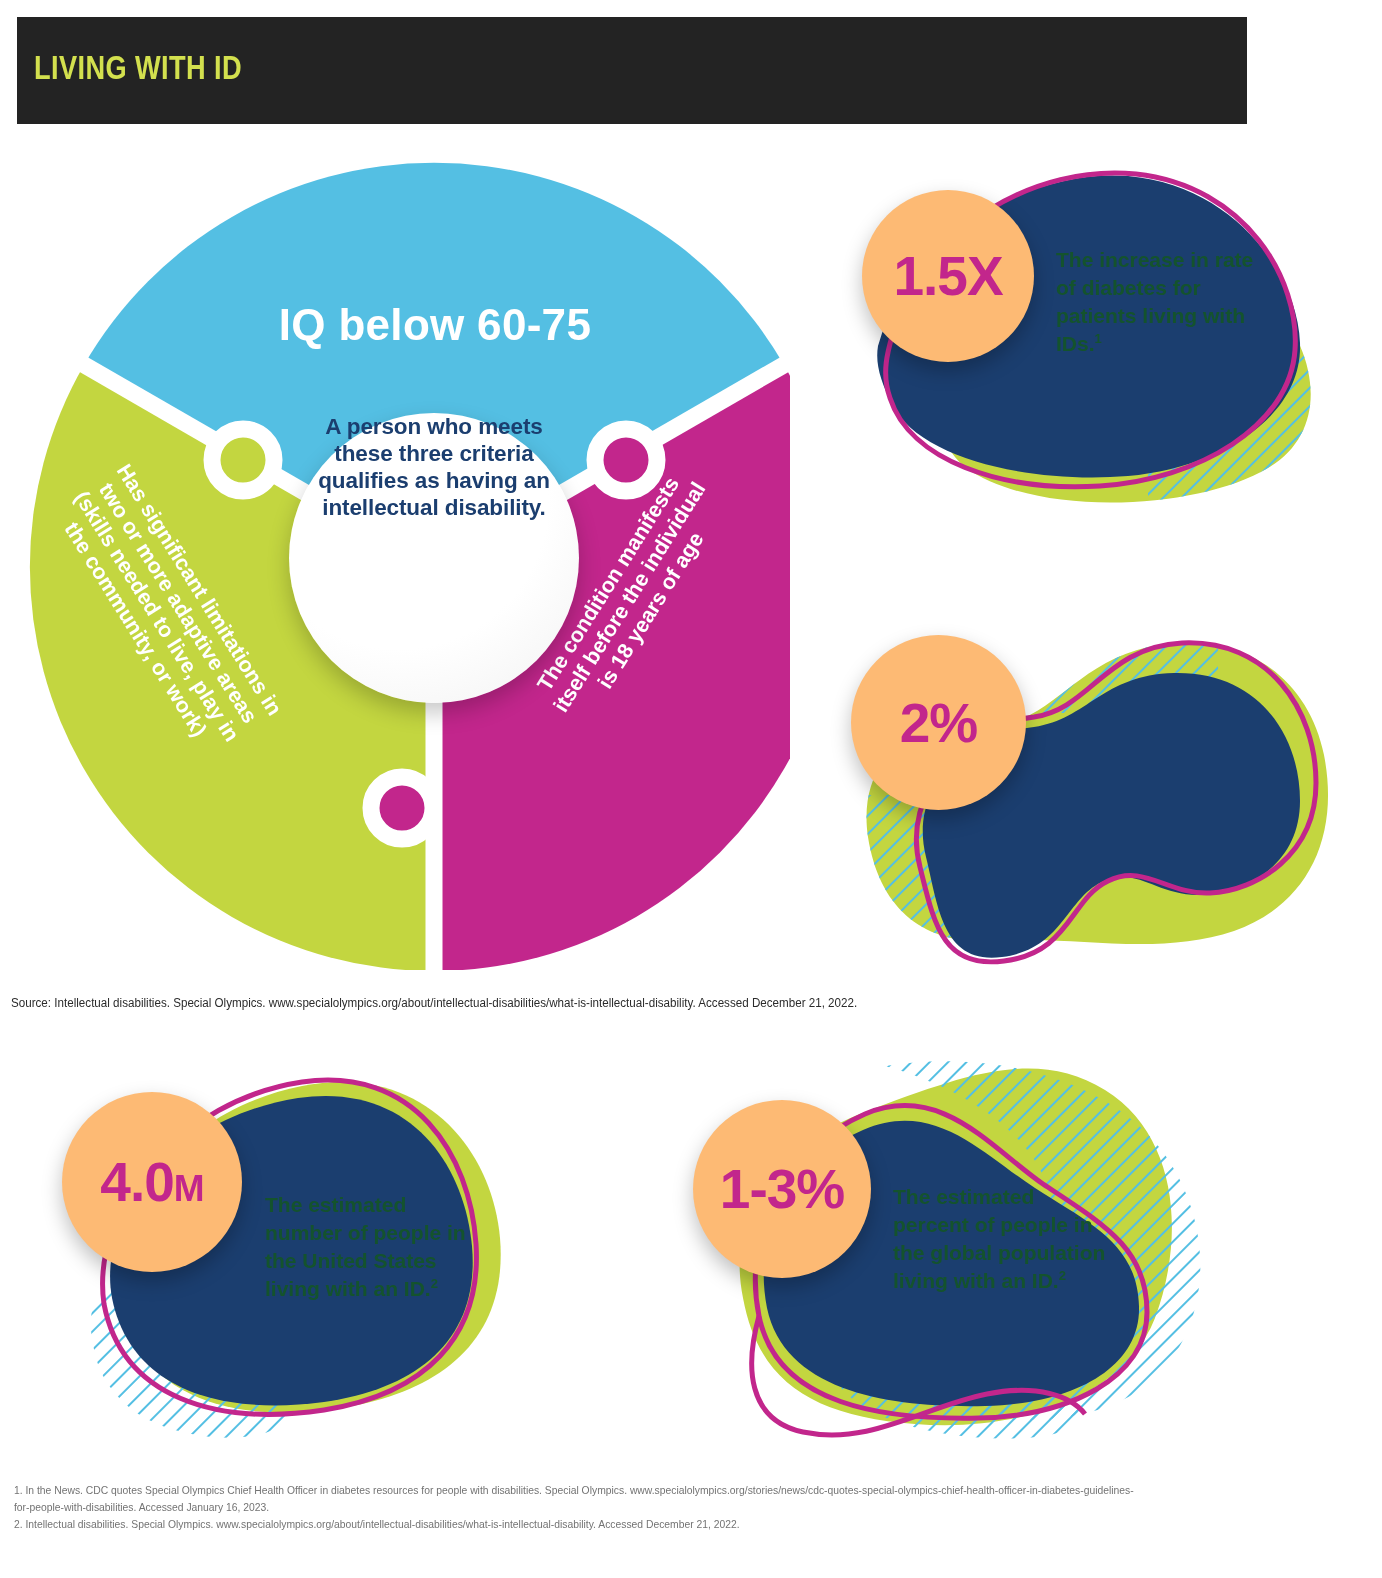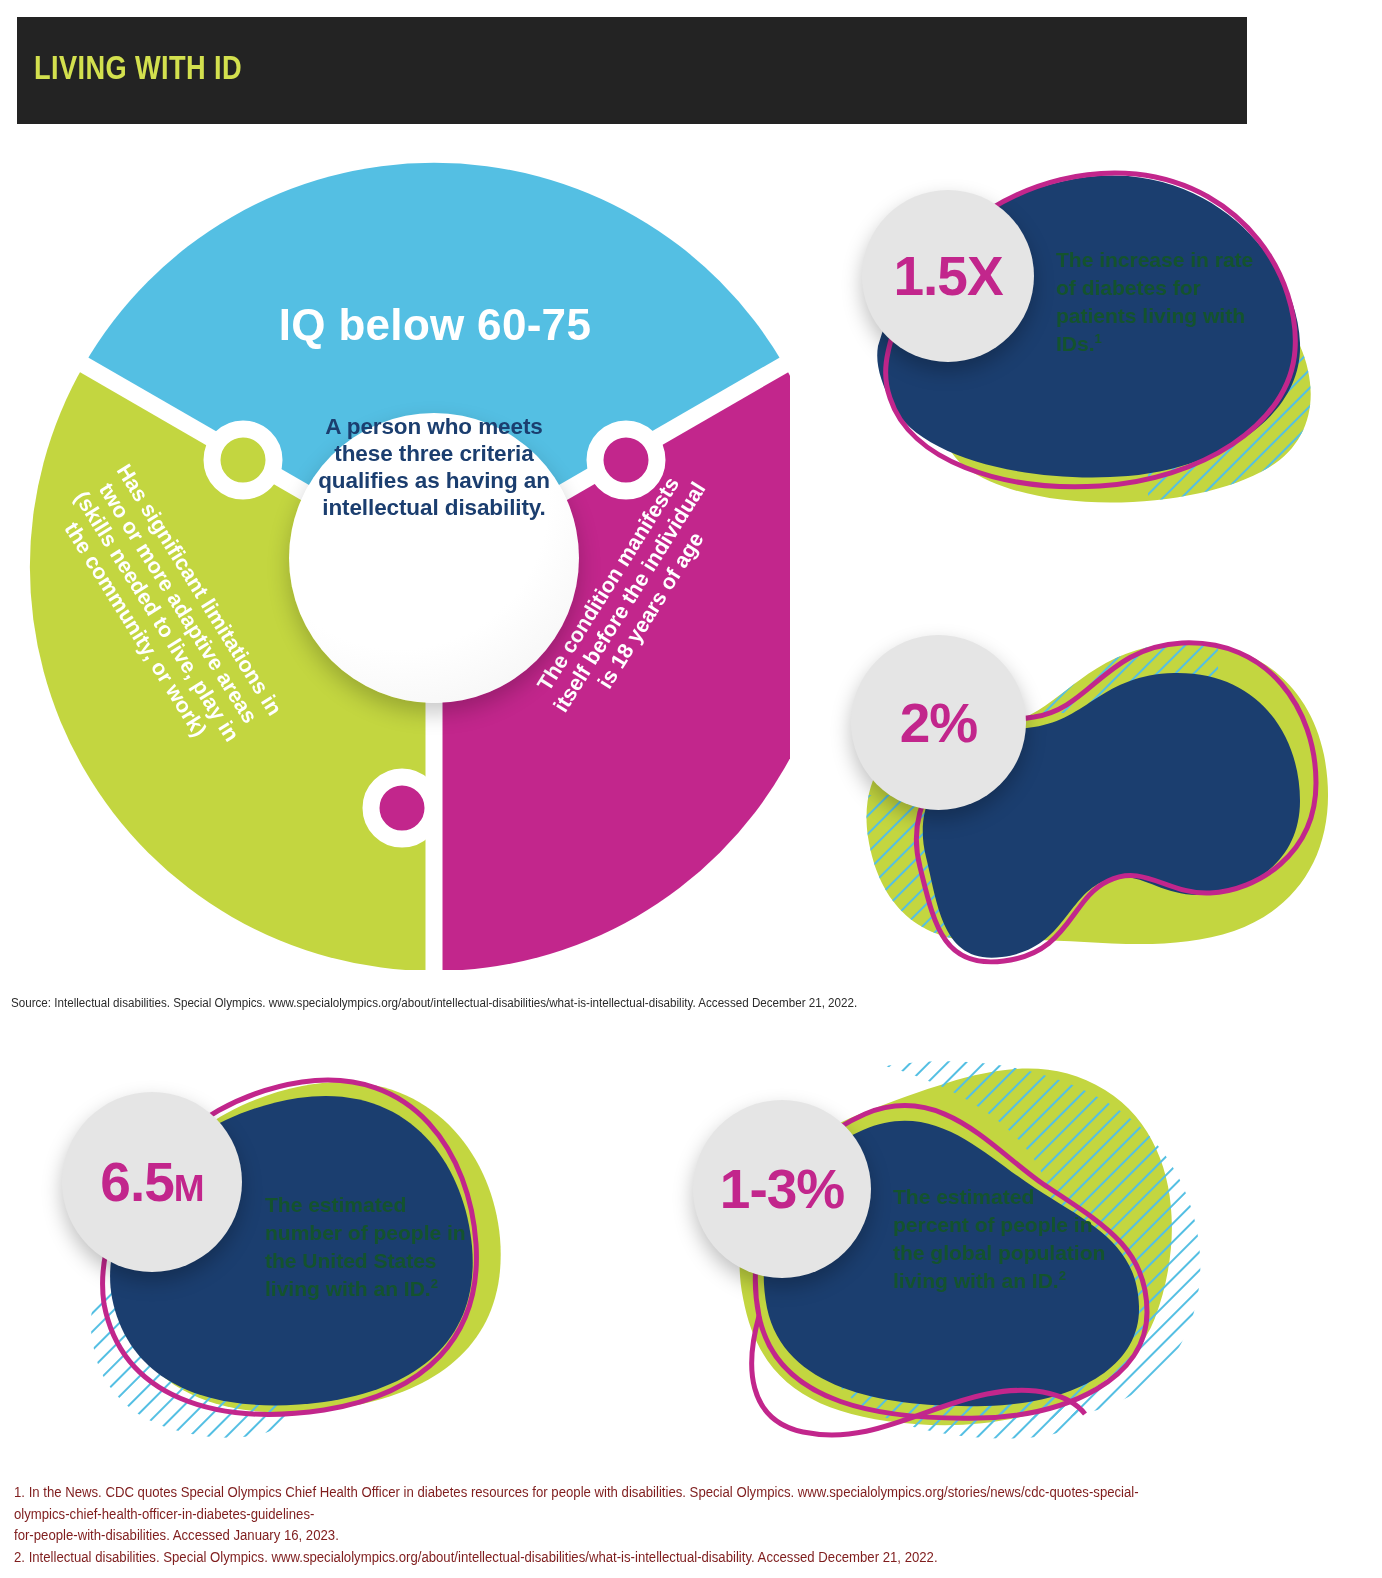--- a/index.html
+++ b/index.html
@@ -31,21 +31,21 @@
   .seg-text{position:absolute;font-size:21.5px;line-height:1.16;font-weight:bold;color:#fff;
     font-family:"Liberation Sans Narrow","Liberation Sans",sans-serif;white-space:pre-line;}
   .seg-text.green{left:-8px;top:400px;width:330px;text-align:center;
     transform:rotate(58deg);transform-origin:center center;}
   .seg-text.magenta{left:455px;top:400px;width:330px;text-align:center;
     transform:rotate(-58deg);transform-origin:center center;}
 
   
   .stat{position:absolute;}
   .stat svg{position:absolute;left:0;top:0;}
-  .bubble{position:absolute;border-radius:50%;background:#e5e5e5;
+  .bubble{position:absolute;border-radius:50%;background:#fdba74;
     box-shadow:0 9px 20px rgba(0,0,0,.25);display:flex;align-items:center;justify-content:center;}
   .bubble span{font-size:55px;font-weight:bold;color:#c2268c;letter-spacing:-1px;
     font-family:"Liberation Sans Narrow","Liberation Sans",sans-serif;}
   .bubble span sub{font-size:37px;vertical-align:baseline;}
   .stat-text{position:absolute;color:#14532d;font-weight:bold;font-size:21px;line-height:1.33;
     font-family:"Liberation Sans Narrow","Liberation Sans",sans-serif;}
   .stat-text sup{font-size:.62em;vertical-align:super;}
 
   
   #stat-1{left:848px;top:168px;width:500px;height:350px;}
@@ -61,22 +61,22 @@
   #stat-3 .stat-text{left:213px;top:133px;width:205px;}
 
   #stat-4{left:685px;top:1048px;width:520px;height:395px;}
   #stat-4 .bubble{left:8px;top:52px;width:178px;height:178px;}
   #stat-4 .stat-text{left:208px;top:135px;width:215px;}
 
   
   .source-mid{position:absolute;left:11px;top:996px;font-size:12.5px;color:#2b2b2b;
     font-family:"Liberation Sans Narrow","Liberation Sans",sans-serif;transform:scaleX(.93);
     transform-origin:left center;white-space:nowrap;}
-  .footnotes{position:absolute;left:14px;top:1482px;width:1230px;font-size:14px;
-    color:#7f1d1d;line-height:1.55;
+  .footnotes{position:absolute;left:14px;top:1482px;width:1230px;font-size:11px;
+    color:#737373;line-height:1.55;
     font-family:"Liberation Sans Narrow","Liberation Sans",sans-serif;}
   .footnotes div{transform:scaleX(.94);transform-origin:left center;}
 </style>
 </head>
 <body>
 
 <div class="header-bar"></div>
 <div class="header-title">LIVING WITH ID</div>
 
 <div class="puzzle">
@@ -190,21 +190,21 @@
       </pattern>
     </defs>
     <path fill="#c3d640" d="M70,250 C50,150 130,52 250,28 C370,4 440,90 448,180 C456,276 396,330 300,348 C190,368 92,344 70,250 Z"></path>
     <g>
       <path fill="url(#hatch3)" d="M40,280 C30,222 80,206 140,236 C206,268 250,330 230,366 C206,388 120,384 78,350 C50,326 44,306 40,280 Z"></path>
     </g>
     <path fill="#1b3e6f" d="M60,240 C44,150 130,58 246,40 C356,24 412,104 420,188 C428,278 370,330 272,344 C166,358 78,330 60,240 Z"></path>
     <path fill="none" stroke="#c2268c" stroke-width="5" d="M52,246 C38,148 130,42 250,24 C362,8 418,96 424,186 C430,280 372,336 272,352 C164,368 70,340 52,246 Z"></path>
   </svg>
   <div class="bubble">
-    <span><span>6.5</span><sub>M</sub></span>
+    <span><span>4.0</span><sub>M</sub></span>
   </div>
   <div class="stat-text"><span>The estimated number of people in the United States living with an ID.</span><sup>2</sup></div>
 </div>
 
 <div class="stat" id="stat-4">
   <svg width="520" height="395" viewBox="0 0 520 395">
     <defs>
       <pattern id="hatch4" width="13" height="13" patternTransform="rotate(45)" patternUnits="userSpaceOnUse">
         <line x1="0" y1="0" x2="0" y2="13" stroke="#54bfe3" stroke-width="4"></line>
       </pattern>

